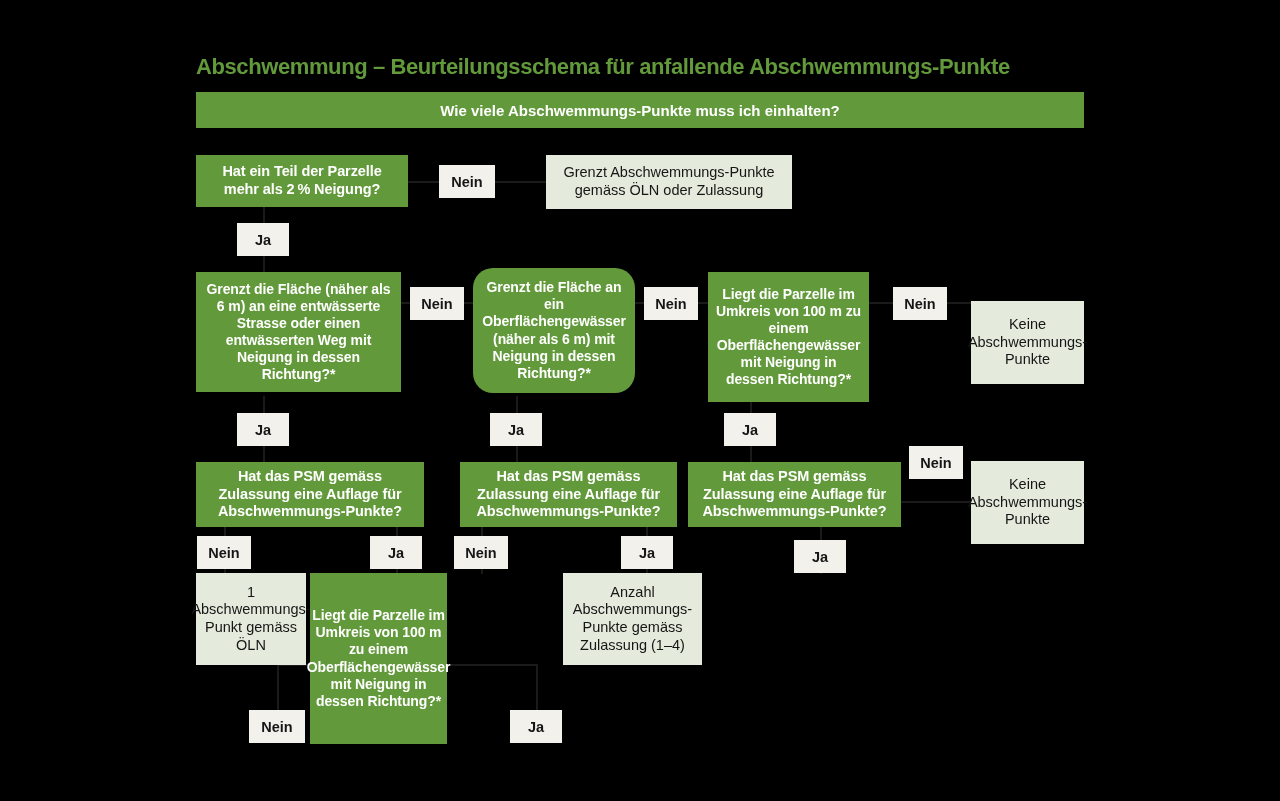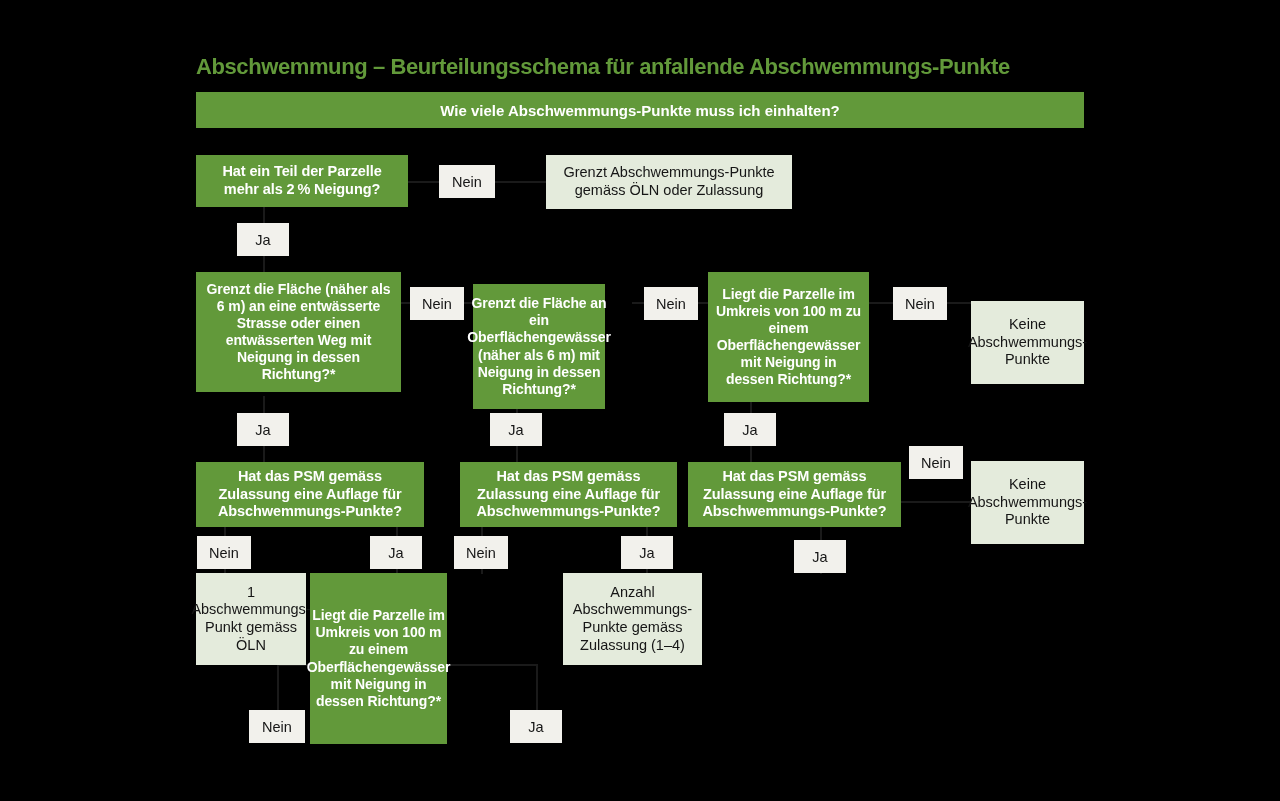--- a/index.html
+++ b/index.html
@@ -63,20 +63,21 @@
     position: absolute;
     box-sizing: border-box;
     background: #F2F1EC;
     color: #161616;
     font-size: 14.5px;
     display: flex;
     align-items: center;
     justify-content: center;
     text-align: left;
     z-index: 5;
+    font-weight: bold;
   }
   #title {
     position: absolute;
     left: 196px;
     top: 54px;
     width: 900px;
     height: 30px;
     color: #62993A;
     font-weight: bold;
     font-size: 22px;
@@ -125,21 +126,21 @@
   <div class="lbl" style="left:439px; top:165px; width:56px; height:33px;">Nein</div>
 
   <div class="node res" style="left:546px; top:155px; width:246px; height:54px;">Grenzt Abschwemmungs-Punkte gemäss ÖLN oder Zulassung</div>
 
   <div class="lbl" style="left:237px; top:223px; width:52px; height:33px;">Ja</div>
 
   <div class="node q small" style="left:196px; top:272px; width:205px; height:120px;">Grenzt die Fläche (näher als 6 m) an eine entwässerte Strasse oder einen entwässerten Weg mit Neigung in dessen Richtung?*</div>
 
   <div class="lbl" style="left:410px; top:287px; width:54px; height:33px;">Nein</div>
 
-  <div class="node q small" style="left:473px; top:284px; width:132px; height:125px;">Grenzt die Fläche an ein Oberflächengewässer (näher als 6 m) mit Neigung in dessen Richtung?*</div>
+  <div class="node q small" style="left:473px; top:268px; width:162px; height:125px;border-radius:20px;">Grenzt die Fläche an ein Oberflächengewässer (näher als 6 m) mit Neigung in dessen Richtung?*</div>
 
   <div class="lbl" style="left:644px; top:287px; width:54px; height:33px;">Nein</div>
 
   <div class="node q small" style="left:708px; top:272px; width:161px; height:130px;">Liegt die Parzelle im Umkreis von 100 m zu einem Oberflächengewässer mit Neigung in dessen Richtung?*</div>
 
   <div class="lbl" style="left:893px; top:287px; width:54px; height:33px;">Nein</div>
 
   <div class="node res" style="left:971px; top:301px; width:113px; height:83px;">Keine Abschwemmungs-Punkte</div>
 
   <div class="lbl" style="left:237px; top:413px; width:52px; height:33px;">Ja</div>

